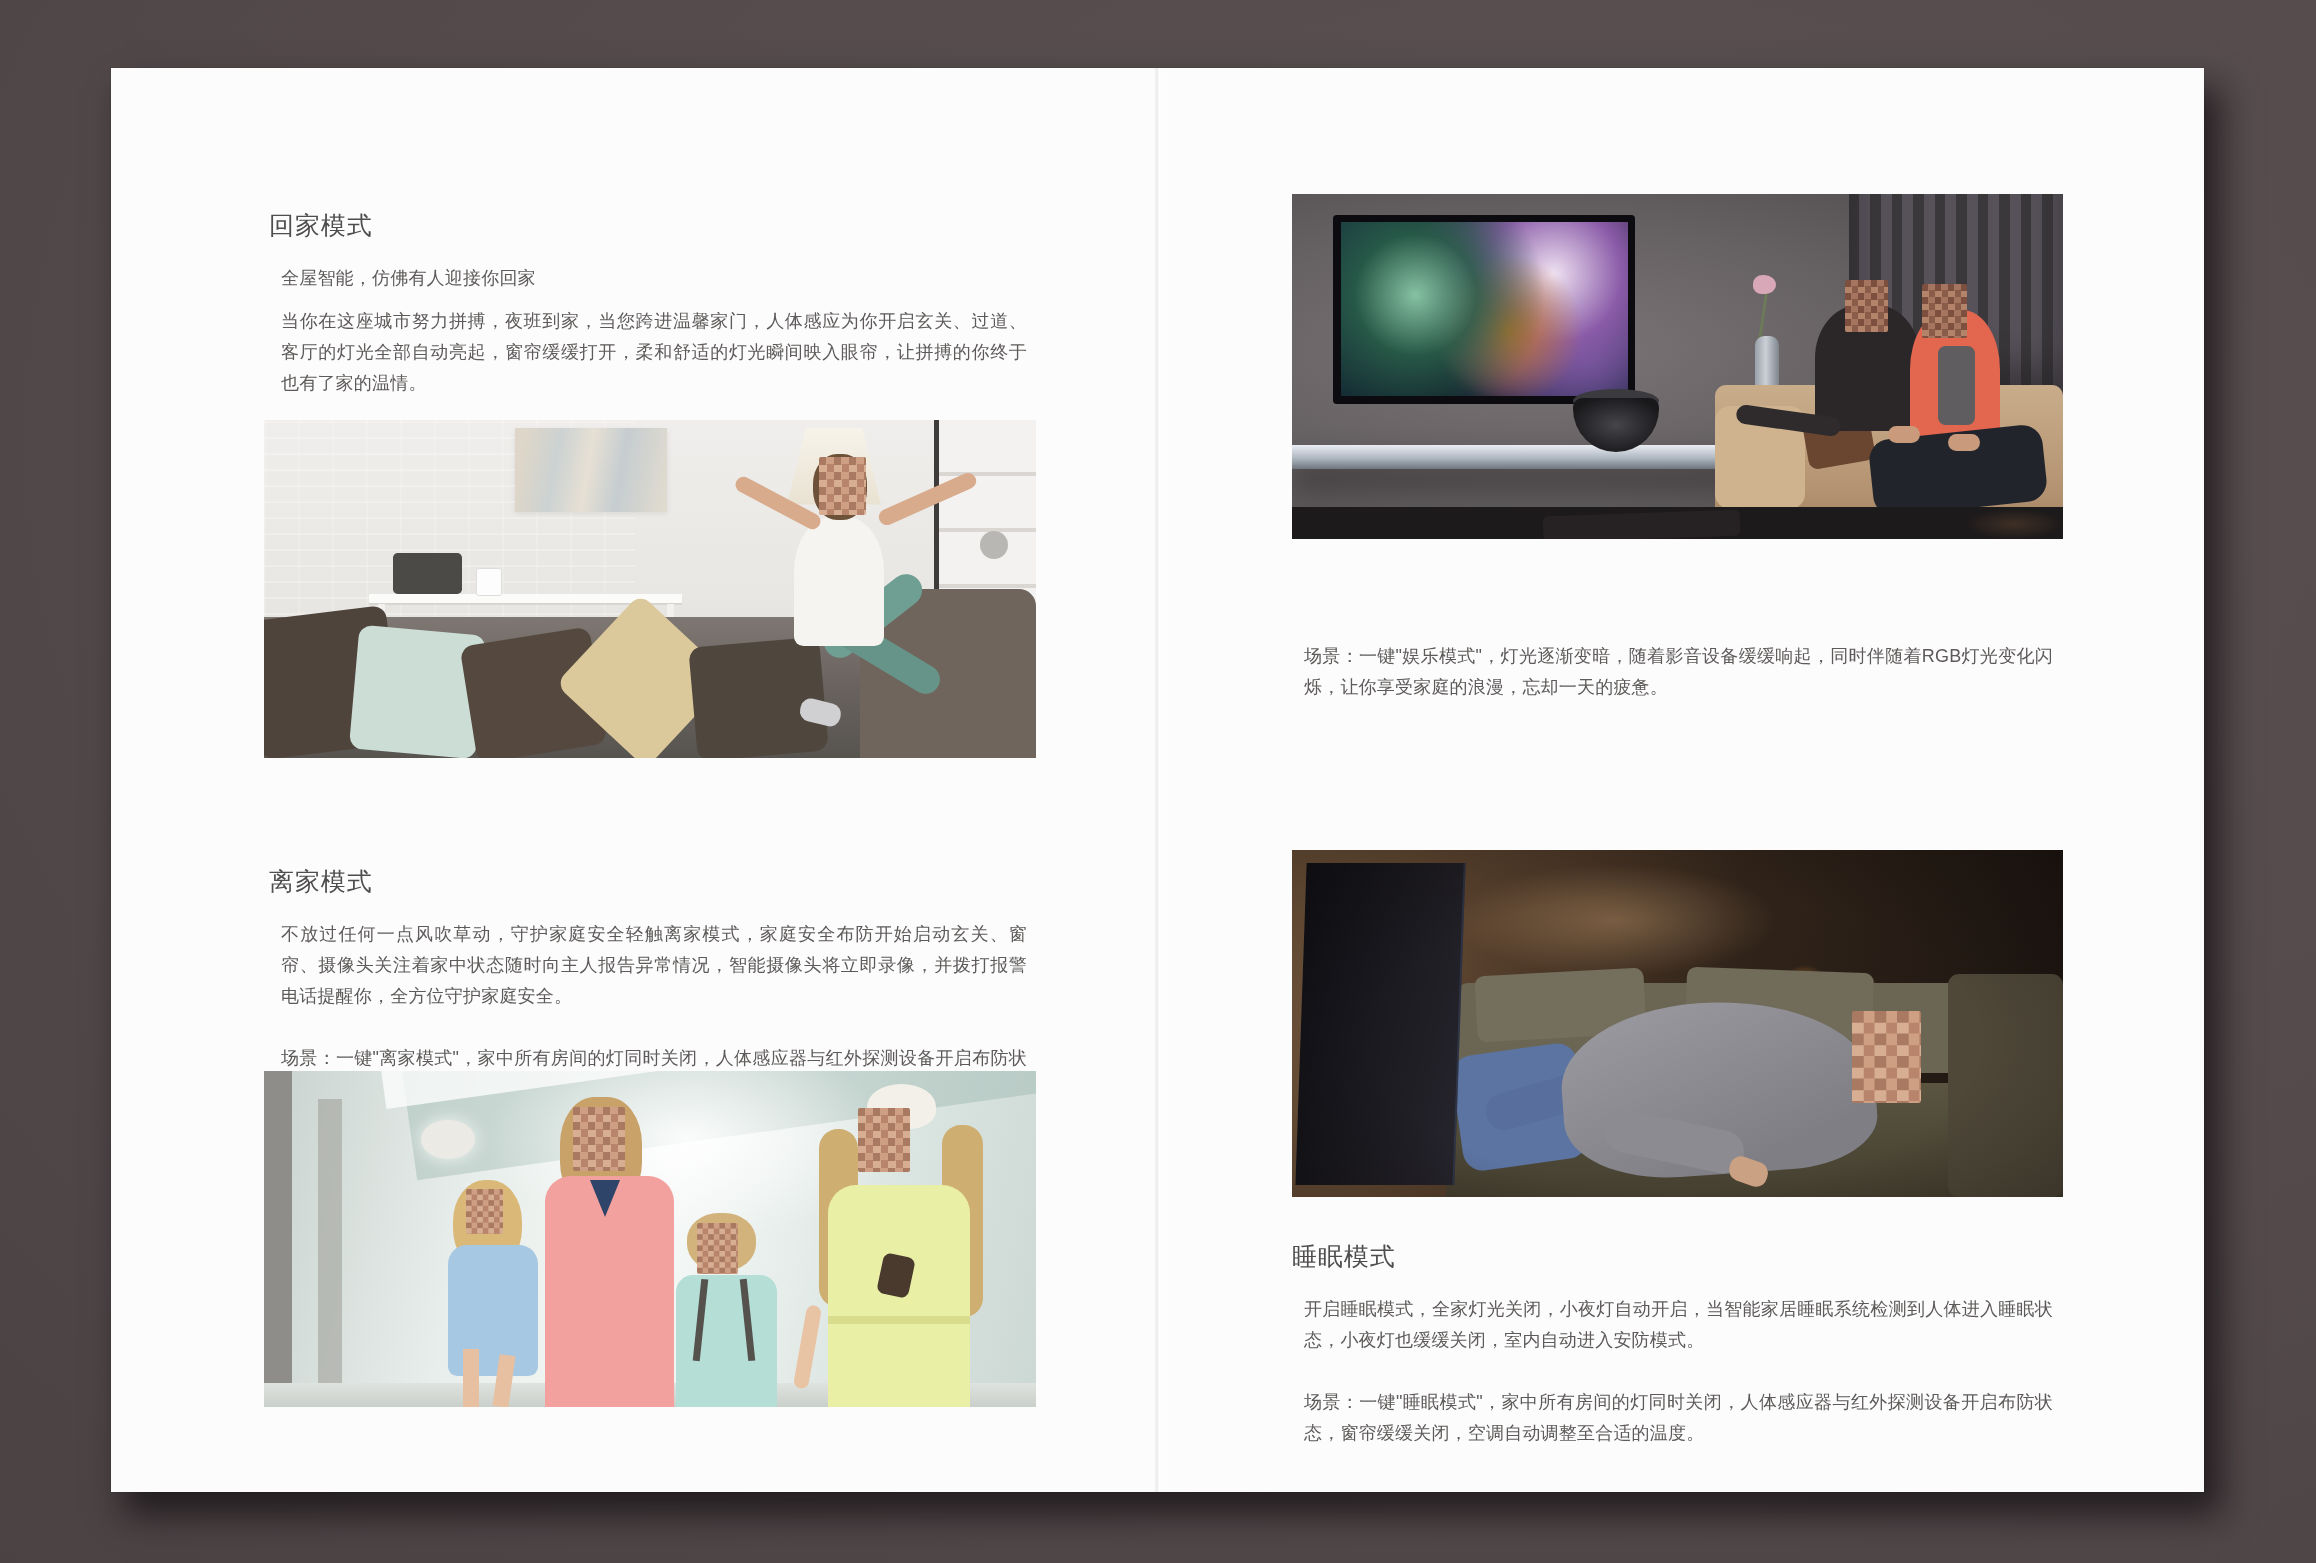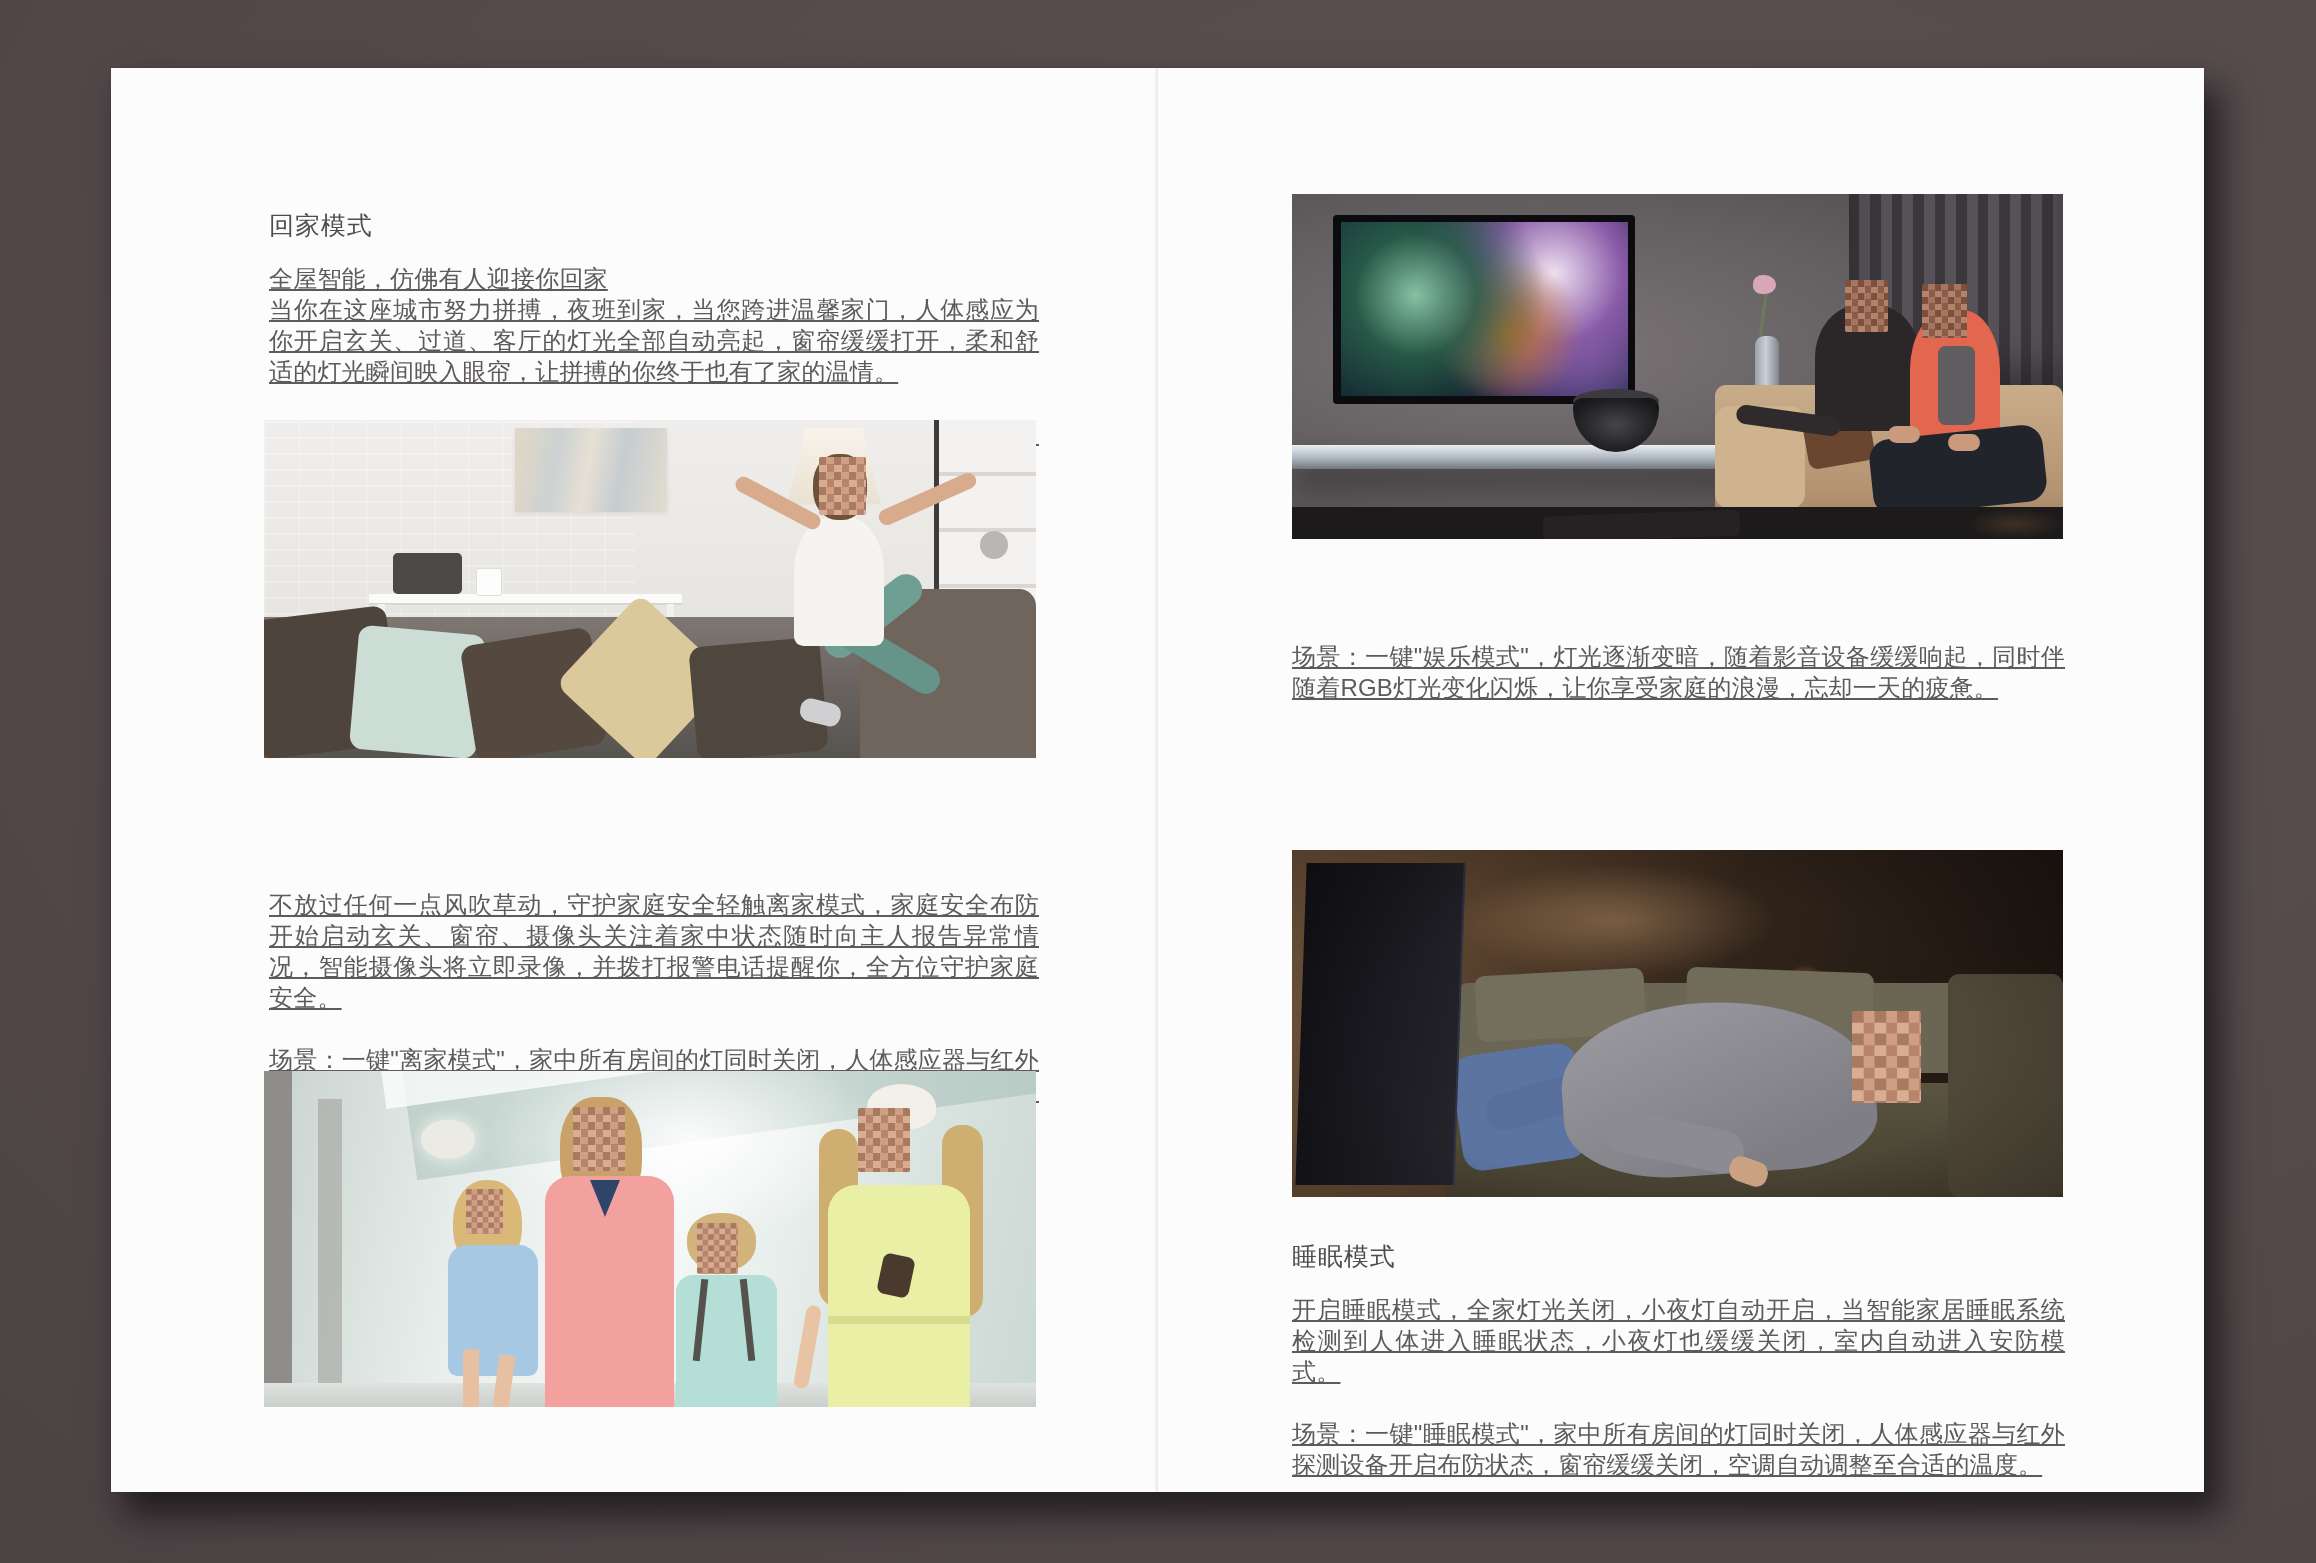--- a/index.html
+++ b/index.html
@@ -17,21 +17,21 @@
   .gutter{
     position:absolute;left:1043px;top:0;width:7.5px;height:100%;
     background:linear-gradient(90deg, rgba(0,0,0,0) 0%, rgba(0,0,0,.07) 40%, rgba(255,255,255,.9) 62%, rgba(0,0,0,0) 100%);
   }
   .page{position:absolute;top:0;width:1047px;height:1424px;}
   .page-left{left:16px;}
   .page-right{left:1047px;}
 
   section{position:absolute;}
   h2{margin:0;font-size:25px;line-height:30px;font-weight:400;color:#4f4d4d;letter-spacing:0.9px;}
-  p{margin:0;font-size:24px;line-height:31px;color:#5d5a59;text-align:justify;letter-spacing:0.2px;text-decoration:underline;}
+  p{margin:12px;font-size:18px;line-height:31px;color:#5d5a59;text-align:justify;letter-spacing:0.2px;}
   .p-first{margin-top:23.4px;}
   .p-scene{margin-top:31px;}
 
   #sec-home{left:142px;top:142px;width:770px;}
   #sec-away{left:142px;top:798px;width:770px;}
   #sec-movie{left:134px;top:542px;width:773px;}
   #sec-sleep{left:134px;top:1173px;width:773px;}
 
   .photo{position:absolute;overflow:hidden;background:#888;}
   #photo1{left:137px;top:352px;width:772px;height:338px;}
@@ -216,20 +216,21 @@
       <div class="abs p1-leg2"></div>
       <div class="abs p1-sock"></div>
       <div class="abs p1-torso"></div>
       <div class="abs p1-arm-l"></div>
       <div class="abs p1-arm-r"></div>
       <div class="abs p1-hair"></div>
       <div class="pix p1-face"></div>
     </div>
 
     <section id="sec-away">
+      <h2>离家模式</h2>
       <p class="p-first">不放过任何一点风吹草动，守护家庭安全轻触离家模式，家庭安全布防开始启动玄关、窗帘、摄像头关注着家中状态随时向主人报告异常情况，智能摄像头将立即录像，并拨打报警电话提醒你，全方位守护家庭安全。</p>
       <p class="p-scene">场景：一键"离家模式"，家中所有房间的灯同时关闭，人体感应器与红外探测设备开启布防状态，窗帘缓缓关闭，摄像头关注着家中状态随时向主人报告异常情况。</p>
     </section>
 
     <div class="photo" id="photo2" aria-label="一家人在商场内散步">
       <div class="abs p2-bg"></div>
       <div class="abs p2-beam"></div>
       <div class="abs p2-beam2"></div>
       <div class="abs p2-glow"></div>
       <div class="abs p2-col1"></div>

